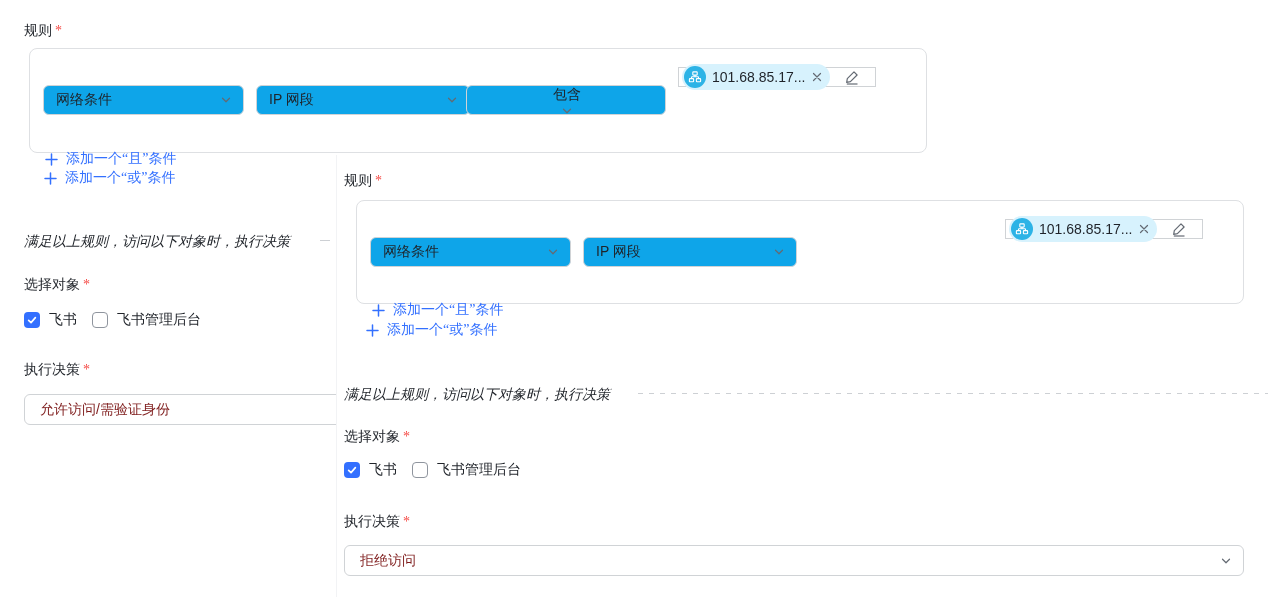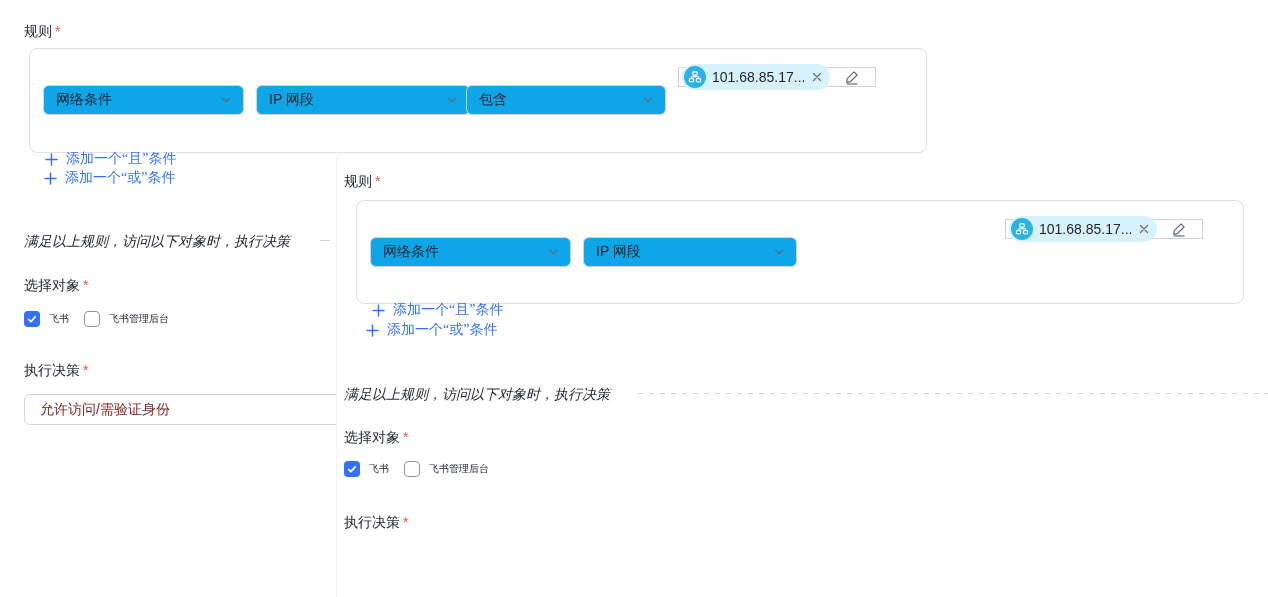--- a/index.html
+++ b/index.html
@@ -1,39 +1,39 @@
 <!DOCTYPE html>
 <html><head>
 <meta charset="utf-8">
 <style>
   html,body{margin:0;padding:0;background:#fff;}
   body{width:1268px;height:597px;overflow:hidden;position:relative;
        font-family:"Liberation Sans","DejaVu Sans",sans-serif;color:#1f2329;}
   .abs{position:absolute;}
-  .field-label{font-size:14px;line-height:20px;color:#1f2329;white-space:nowrap;}
+  .field-label{font-size:14px;line-height:20px;color:#1f2329;white-space:nowrap;font-family:Liberation Serif, serif;}
   .req{color:#f54a45;margin-left:3px;font-size:14px;}
   .hint{font-size:14px;line-height:20px;color:#1f2329;white-space:nowrap;font-style:italic;}
   .rule-card{border:1px solid #dee0e3;border-radius:8px;background:#fff;box-sizing:border-box;}
   .dd{position:absolute;top:36px;height:30px;box-sizing:border-box;border:1px solid #d0d3d6;
       border-radius:6px;background:#0ea5e9;display:flex;align-items:center;justify-content:space-between;
       padding:0 10px 0 12px;font-size:14px;color:#1f2329;cursor:pointer;white-space:nowrap;}
-  .dd-1{left:13px;width:201px;} .dd-2{left:226px;width:214px;} .dd-3{left:436px;width:200px;}
+  .dd-1{left:13px;width:201px;} .dd-2{left:226px;width:214px;} .dd-3{left:436px;width:200px;flex-direction:column;}
   .tagbox{position:absolute;top:18px;left:648px;width:198px;height:20px;box-sizing:border-box;
       border:1px solid #d0d3d6;border-radius:0;background:#fff;display:flex;align-items:center;
       padding:0 6px 0 3px;}
   .tag{background:#d7f2fd;border-radius:13px;height:26px;display:flex;align-items:center;
       padding:0 8px 0 2px;font-size:14px;color:#1f2329;white-space:nowrap;}
   .tag-ic{width:22px;height:22px;border-radius:50%;background:#2cb3e6;display:flex;
       align-items:center;justify-content:center;margin-right:6px;flex:none;}
   .tag-close{display:flex;align-items:center;margin-left:7px;cursor:pointer;}
   .edit-btn{margin-left:14px;display:flex;align-items:center;cursor:pointer;}
   .add-link{position:absolute;display:flex;align-items:center;gap:8px;color:#3370ff;
       font-size:14px;line-height:18px;cursor:pointer;white-space:nowrap;font-family:Liberation Serif, serif;}
   .chk-row{display:flex;align-items:center;gap:15px;}
-  .chk{display:flex;align-items:center;gap:9px;font-size:10px;color:#1f2329;cursor:pointer;white-space:nowrap;}
+  .chk{display:flex;align-items:center;gap:9px;font-size:14px;color:#1f2329;cursor:pointer;white-space:nowrap;}
   .cb{width:16px;height:16px;box-sizing:border-box;border-radius:4px;display:flex;
       align-items:center;justify-content:center;flex:none;}
   .cb.on{background:#3370ff;}
   .cb.off{background:#fff;border:1.5px solid #8f959e;}
   .select{position:absolute;height:31px;box-sizing:border-box;border:1px solid #d0d3d6;
       border-radius:6px;background:#fff;display:flex;align-items:center;padding:0 30px 0 15px;
       font-size:14px;color:#7f1d1d;cursor:pointer;white-space:nowrap;}
   .select .chev{position:absolute;right:10px;top:50%;transform:translateY(-50%);display:flex;}
   .dashline{height:1px;background:repeating-linear-gradient(to right,#cdd0d4 0 5px,transparent 5px 11px);}
   .dashsliver{height:1px;background:repeating-linear-gradient(to right,#cdd0d4 0 10px,transparent 10px 16px);}
@@ -237,13 +237,21 @@
     <label class="chk">
       <span class="cb off"></span>
       <span>飞书管理后台</span>
     </label>
   </div>
 
   <div class="abs field-label" style="left:7px;top:357px;">
     <span>执行决策</span><span class="req">*</span>
   </div>
 
+  <div class="select" style="left:7px;top:390px;width:900px;">
+    <span>拒绝访问</span>
+    <span class="chev">
+        <svg width="14" height="14" viewBox="0 0 14 14">
+          <path d="M3.5 5.25 L7 8.75 L10.5 5.25" fill="none" stroke="#646a73" stroke-width="1.2" stroke-linecap="round" stroke-linejoin="round"></path>
+        </svg>
+      </span>
+  </div>
 </section>
 
 </body></html>

